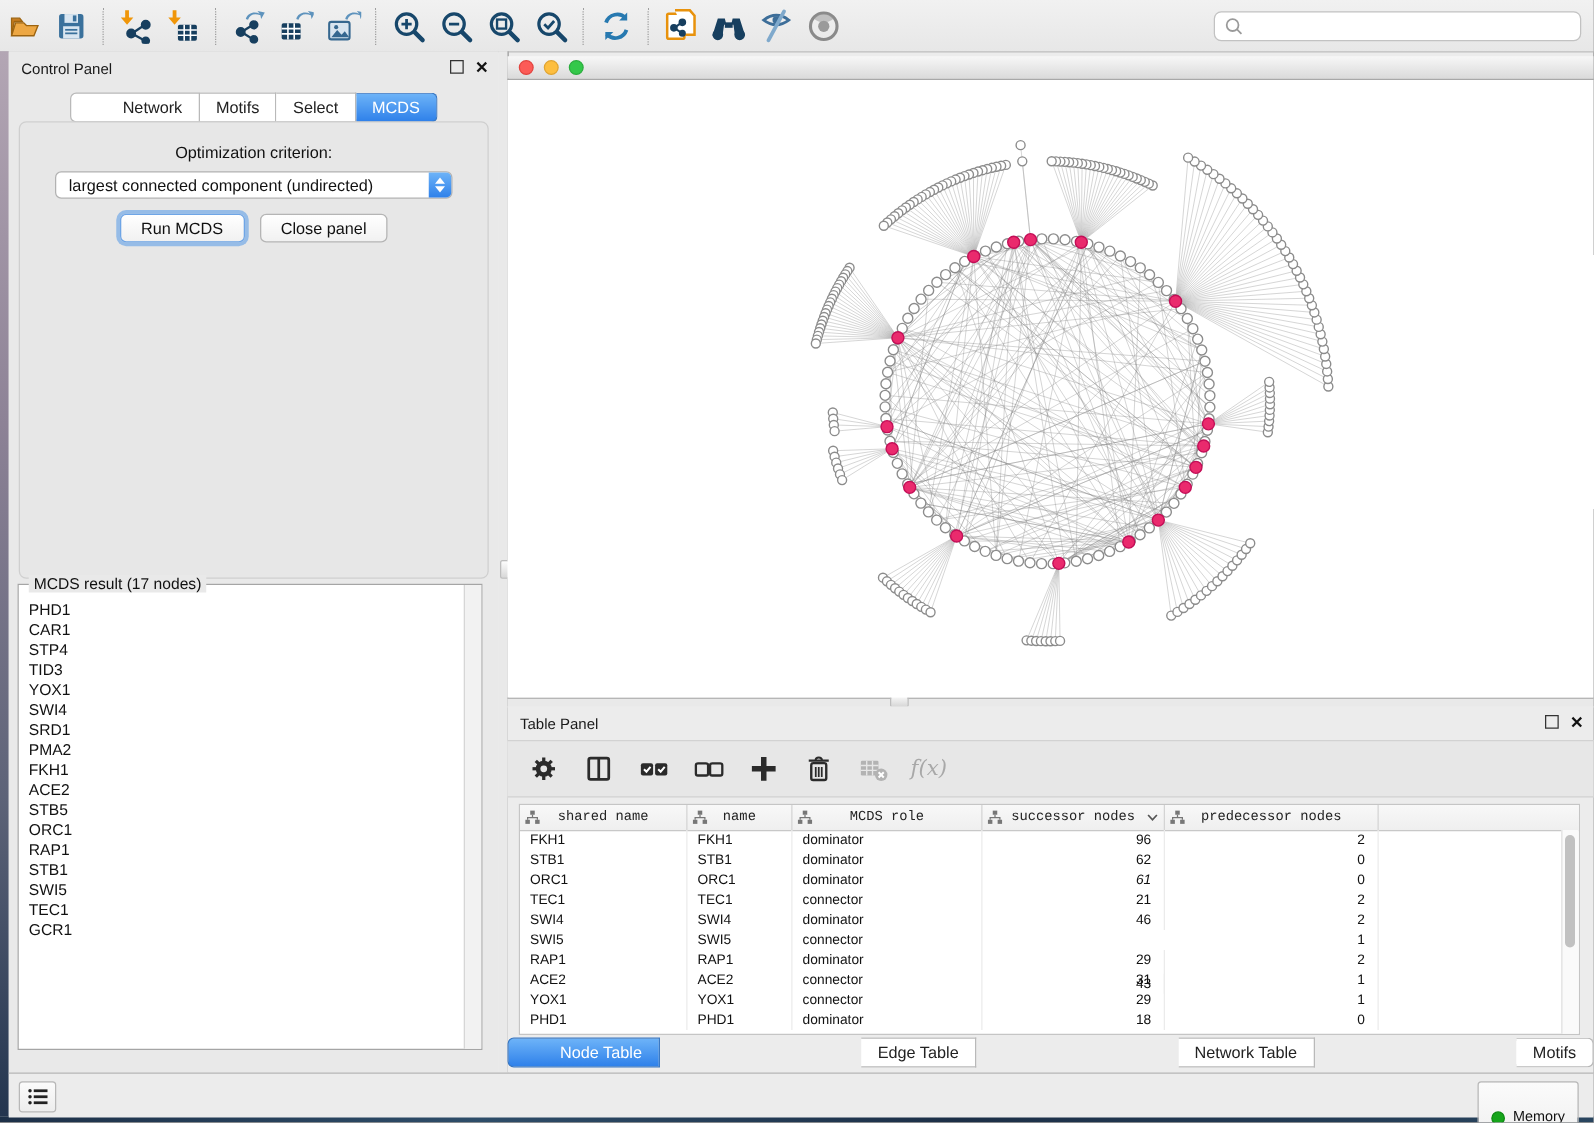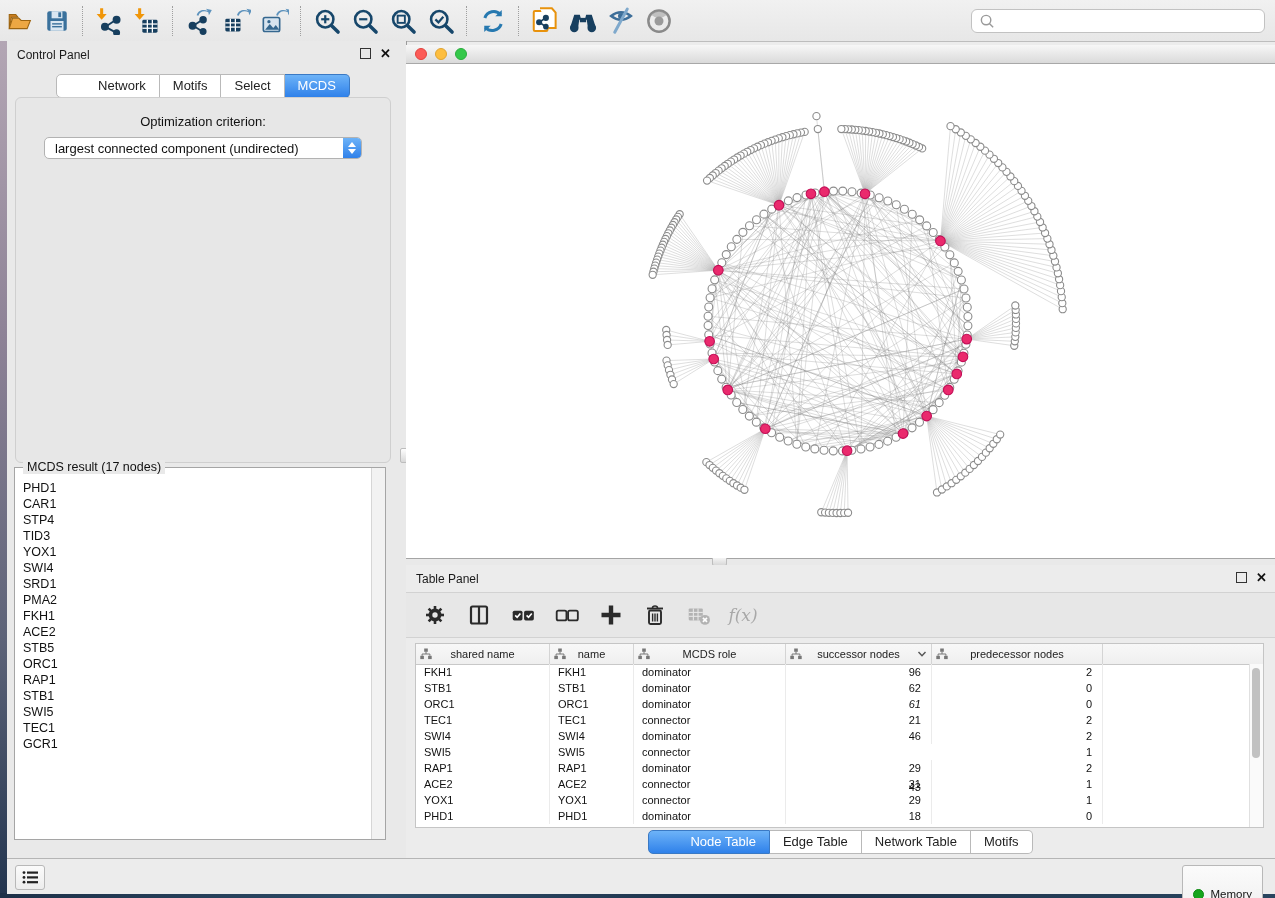--- a/index.html
+++ b/index.html
@@ -55,33 +55,33 @@
   .light.yellow{background:#fdbe3f;border:1px solid #e0a431;box-sizing:border-box;}
   .light.green{background:#34c84a;border:1px solid #2aad3d;box-sizing:border-box;}
   #net-title{position:absolute;left:0;top:2px;width:100%;text-align:center;font-size:12.5px;font-weight:bold;color:#222;}
   #canvas{position:absolute;left:0;top:19px;width:869px;height:494px;background:#fff;}
   
   #table-panel{position:absolute;left:406px;top:565px;width:869px;height:293px;background:#ececec;}
   #tp-toolbar{position:absolute;left:0;top:27px;width:869px;height:46px;background:#e7e7e7;border-top:1px solid #d2d2d2;border-bottom:1px solid #d2d2d2;display:flex;align-items:center;padding-left:14px;box-sizing:border-box;gap:14px;}
   .ttbtn{width:30px;height:30px;display:flex;align-items:center;justify-content:center;}
   .fx{font-family:"DejaVu Serif",serif;font-style:italic;font-size:17px;color:#a8a8a8;}
   #ntable{position:absolute;left:9px;top:78px;width:849px;height:185px;background:#fff;border:1px solid #c5c5c5;box-sizing:border-box;}
-  #thead{position:absolute;left:0;top:0;right:0;height:20px;background:linear-gradient(#f8f8f8,#efefef);border-bottom:1px solid #c8c8c8;display:flex;}
+  #thead{position:absolute;left:0;top:0;right:0;height:20px;background:linear-gradient(#f8f8f8,#efefef);border-bottom:1px solid #c8c8c8;display:flex;font-family:Liberation Mono, monospace;}
   .th{position:relative;height:20px;border-right:1px solid #d4d4d4;box-sizing:border-box;font-size:11px;color:#222;}
   .th .lbl{position:absolute;left:0;right:0;top:4px;text-align:center;}
   .th .hicon{position:absolute;left:4px;top:4px;}
   .th .chev{position:absolute;right:4px;top:6px;}
   #tbody{position:absolute;left:0;top:20px;right:13px;bottom:0;overflow:hidden;}
   .tr{display:flex;height:16px;}
   .td{height:16px;font-size:11px;color:#111;border-right:1px solid #ebebeb;box-sizing:border-box;line-height:16px;white-space:nowrap;overflow:hidden;}
   .td.l{padding-left:8px;text-align:left;}
   .td.r{padding-right:10px;text-align:right;}
   #tscroll{position:absolute;right:0;top:20px;bottom:0;width:13px;background:#fafafa;border-left:1px solid #e0e0e0;}
   #tscroll .thumb{position:absolute;left:2px;top:4px;width:8px;height:90px;background:#c1c1c1;border-radius:4px;}
-  #tp-tabs{position:absolute;left:0;bottom:4px;width:100%;display:flex;justify-content:center;}
+  #tp-tabs{position:absolute;left:0;bottom:4px;width:100%;display:flex;justify-content:space-between;}
   
   #status-bar{position:absolute;left:7px;top:858px;width:1268px;height:35px;background:#ececec;border-top:1px solid #b5b5b5;}
   #stat-list-btn{position:absolute;left:8px;top:6px;width:28px;height:23px;background:linear-gradient(#fbfbfb,#ededed);border:1px solid #b8b8b8;border-radius:3px;display:flex;align-items:center;justify-content:center;}
   #memory-btn{position:absolute;right:12px;top:6px;height:24px;background:linear-gradient(#fbfbfb,#ededed);border:1px solid #b8b8b8;border-radius:3px;display:flex;align-items:center;gap:6px;padding:16px 10px;}
   #memory-dot{width:11px;height:11px;border-radius:50%;background:#16a51b;border:1px solid #0d8a12;box-sizing:border-box;}
   #memory-label{font-size:11.5px;color:#111;}
 </style>
 </head>
 <body>
 
@@ -267,20 +267,24 @@
         <div class="seg active">MCDS</div>
       </div>
     <div id="cp-box">
       <div id="opt-label">Optimization criterion:</div>
       <div id="opt-select">
         <span class="val">largest connected component (undirected)</span>
         <span class="stepper">
             <span class="up"></span>
             <span class="dn"></span>
           </span>
+      </div>
+      <div id="cp-buttons">
+        <button class="btn focused">Run MCDS</button>
+        <button class="btn">Close panel</button>
       </div>
     </div>
     <div id="mcds-box">
       <span id="mcds-legend">MCDS result (17 nodes)</span>
       <div id="mcds-list">
           <div class="mcds-item">PHD1</div>
           <div class="mcds-item">CAR1</div>
           <div class="mcds-item">STP4</div>
           <div class="mcds-item">TID3</div>
           <div class="mcds-item">YOX1</div>

